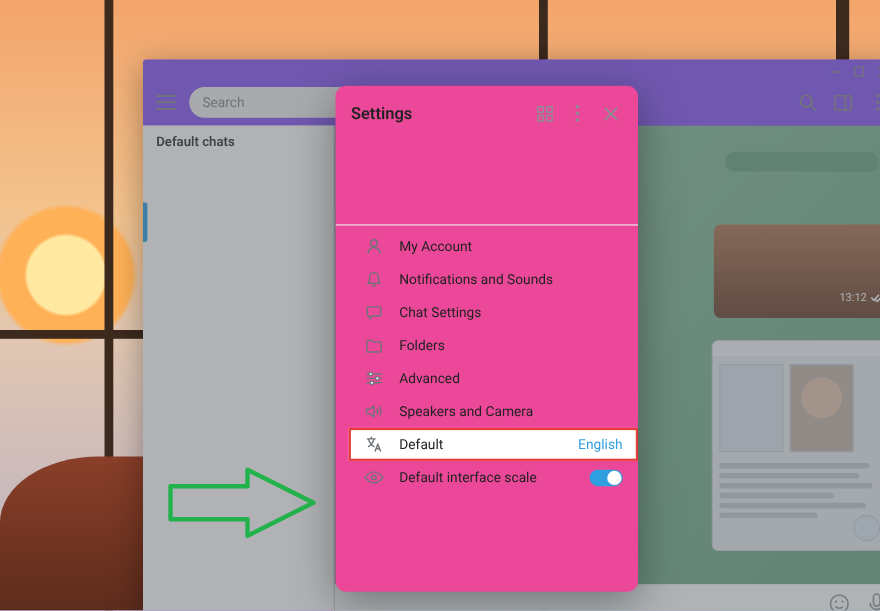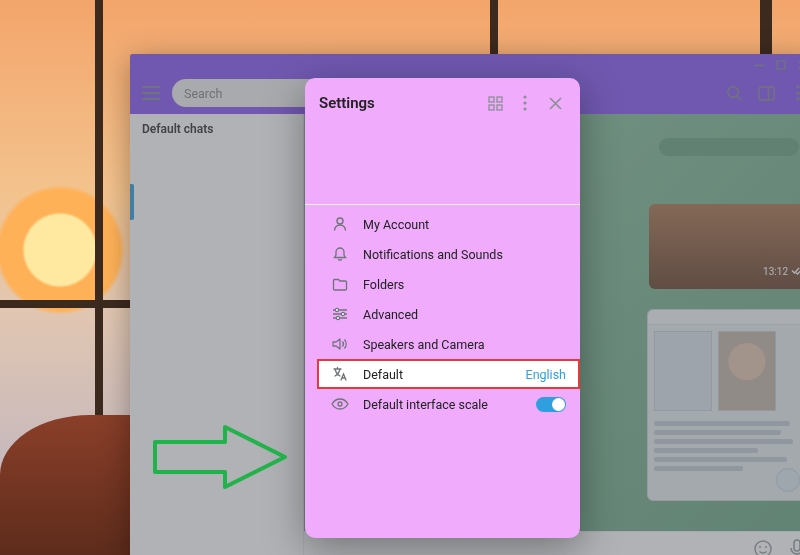--- a/index.html
+++ b/index.html
@@ -49,21 +49,21 @@
   .browser-inner{padding:6px;display:flex;gap:6px;}
   .thumb{width:56px;height:78px;background:#dde5ef;border:1px solid #c9d2db;}
   .thumb.face{background:radial-gradient(circle at 50% 38%,#e7c8b2 0 18px,transparent 19px),#c7b9ac;}
   .browser-lines{padding:0 6px;}
   .bl{height:5px;background:#c7ced6;border-radius:2px;margin:4px 0;}
   .round-avatar{position:absolute;bottom:8px;right:8px;width:22px;height:22px;border-radius:50%;background:#dfe9f3;border:1px solid #c5d0db;}
   .msgbar{position:absolute;left:0;right:0;bottom:0;height:38px;background:#fff;border-top:1px solid #eee;
     display:flex;align-items:center;justify-content:flex-end;gap:16px;padding:0 14px;color:#9aa0a6;}
   .dim-overlay{position:absolute;inset:0;background:rgba(80,84,90,.45);}
   
-  .settings{position:absolute;left:305px;top:78px;width:275px;height:460px;background:#f0abfc;border-radius:10px;
+  .settings{position:absolute;left:305px;top:78px;width:275px;height:460px;background:#ec4899;border-radius:10px;
     box-shadow:0 10px 40px rgba(0,0,0,.35);overflow:hidden;z-index:5;}
   .settings-head{display:flex;align-items:center;padding:14px 14px 8px;}
   .settings-title{font-size:15px;font-weight:600;color:#222;}
   .settings-spacer{flex:1;}
   .head-icon{width:22px;height:22px;color:#8a8f94;margin-left:8px;display:flex;align-items:center;justify-content:center;}
   .settings-gap{height:82px;border-bottom:1px solid #f2f2f2;}
   .menu{padding-top:4px;padding-left:12px;}
   .mi{display:flex;align-items:center;height:30px;padding:0 14px;font-size:12.5px;color:#222;gap:14px;cursor:pointer;position:relative;}
   .mi .ico{width:18px;height:18px;color:#6f7479;display:flex;align-items:center;justify-content:center;flex:0 0 18px;}
   .mi .ico svg{display:block;}
@@ -226,20 +226,28 @@
       <div class="mi">
         <span class="ico">
             <svg width="16" height="16" viewBox="0 0 16 16">
               <path d="M8 2a4 4 0 0 0-4 4v3l-1.5 2.5h11L12 9V6a4 4 0 0 0-4-4zM6.3 13a1.8 1.8 0 0 0 3.4 0" fill="none" stroke="currentColor" stroke-width="1.3"></path>
             </svg>
           </span>
         <span>Notifications and Sounds</span>
       </div>
       <div class="mi">
         <span class="ico">
+            <svg width="16" height="16" viewBox="0 0 16 16">
+              <path d="M2 3h12v8H7l-3 3v-3H2z" fill="none" stroke="currentColor" stroke-width="1.3" stroke-linejoin="round"></path>
+            </svg>
+          </span>
+        <span>Chat Settings</span>
+      </div>
+      <div class="mi">
+        <span class="ico">
             <svg width="16" height="14" viewBox="0 0 16 14">
               <path d="M1.5 3.5V12a1 1 0 0 0 1 1h11a1 1 0 0 0 1-1V5a1 1 0 0 0-1-1H8L6.5 2.5h-4a1 1 0 0 0-1 1z" fill="none" stroke="currentColor" stroke-width="1.3"></path>
             </svg>
           </span>
         <span>Folders</span>
       </div>
       <div class="mi">
         <span class="ico">
             <svg width="16" height="14" viewBox="0 0 16 14">
               <path d="M1 3h14M1 7h14M1 11h14" stroke="currentColor" stroke-width="1.3"></path>

